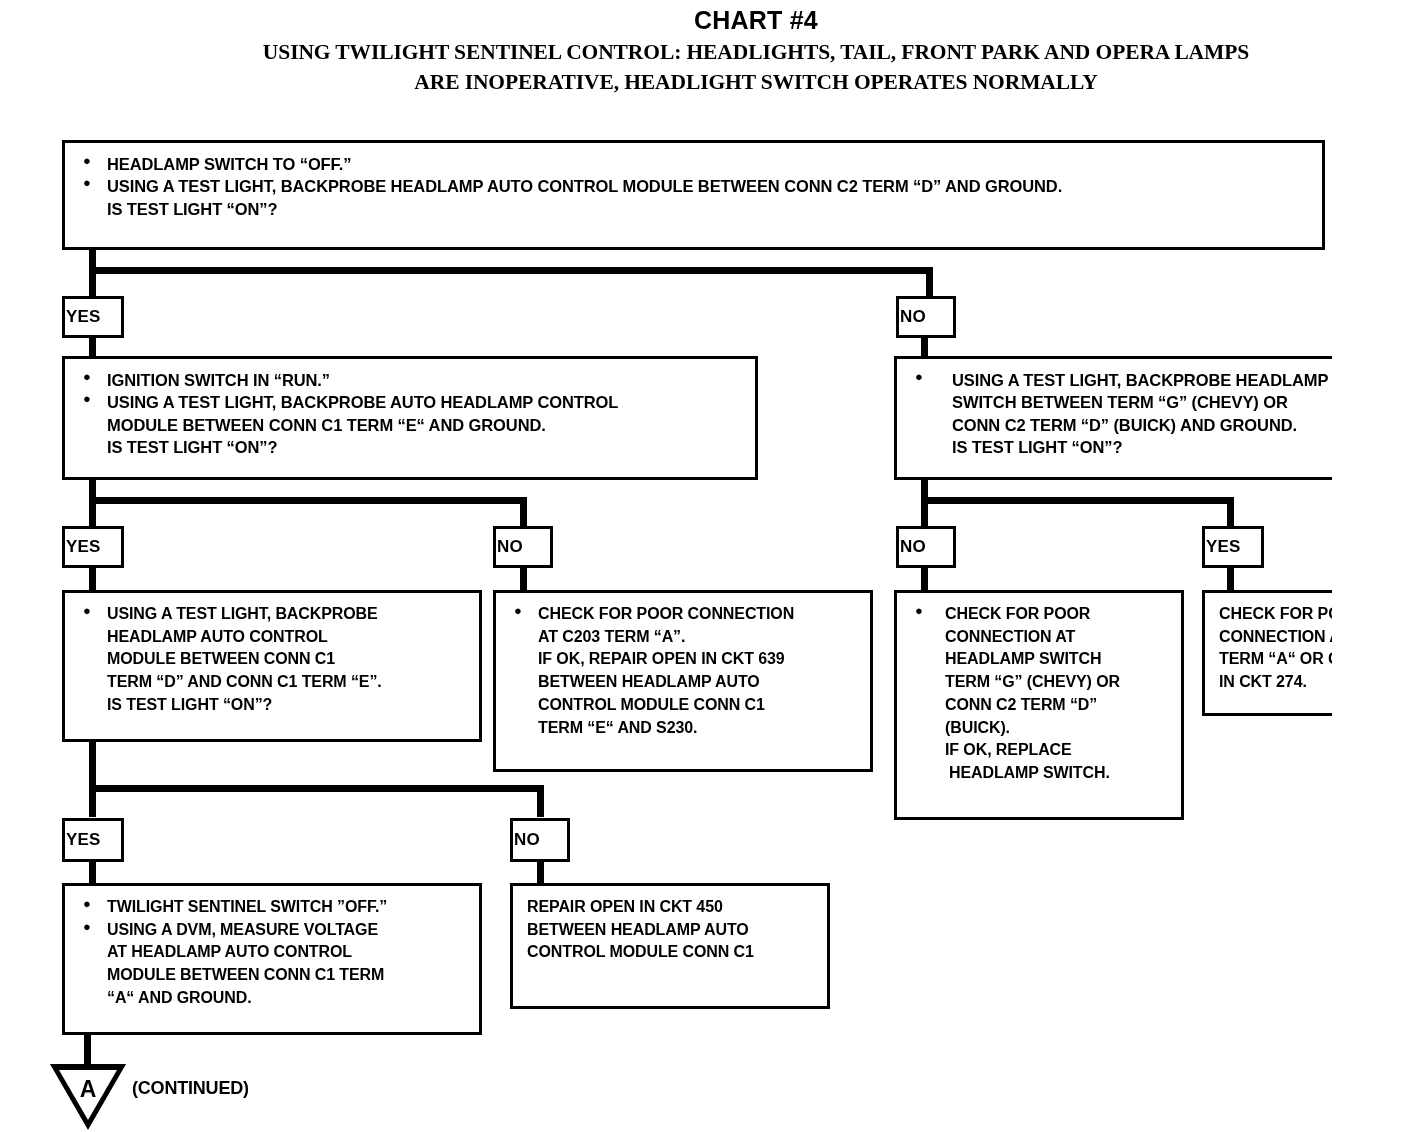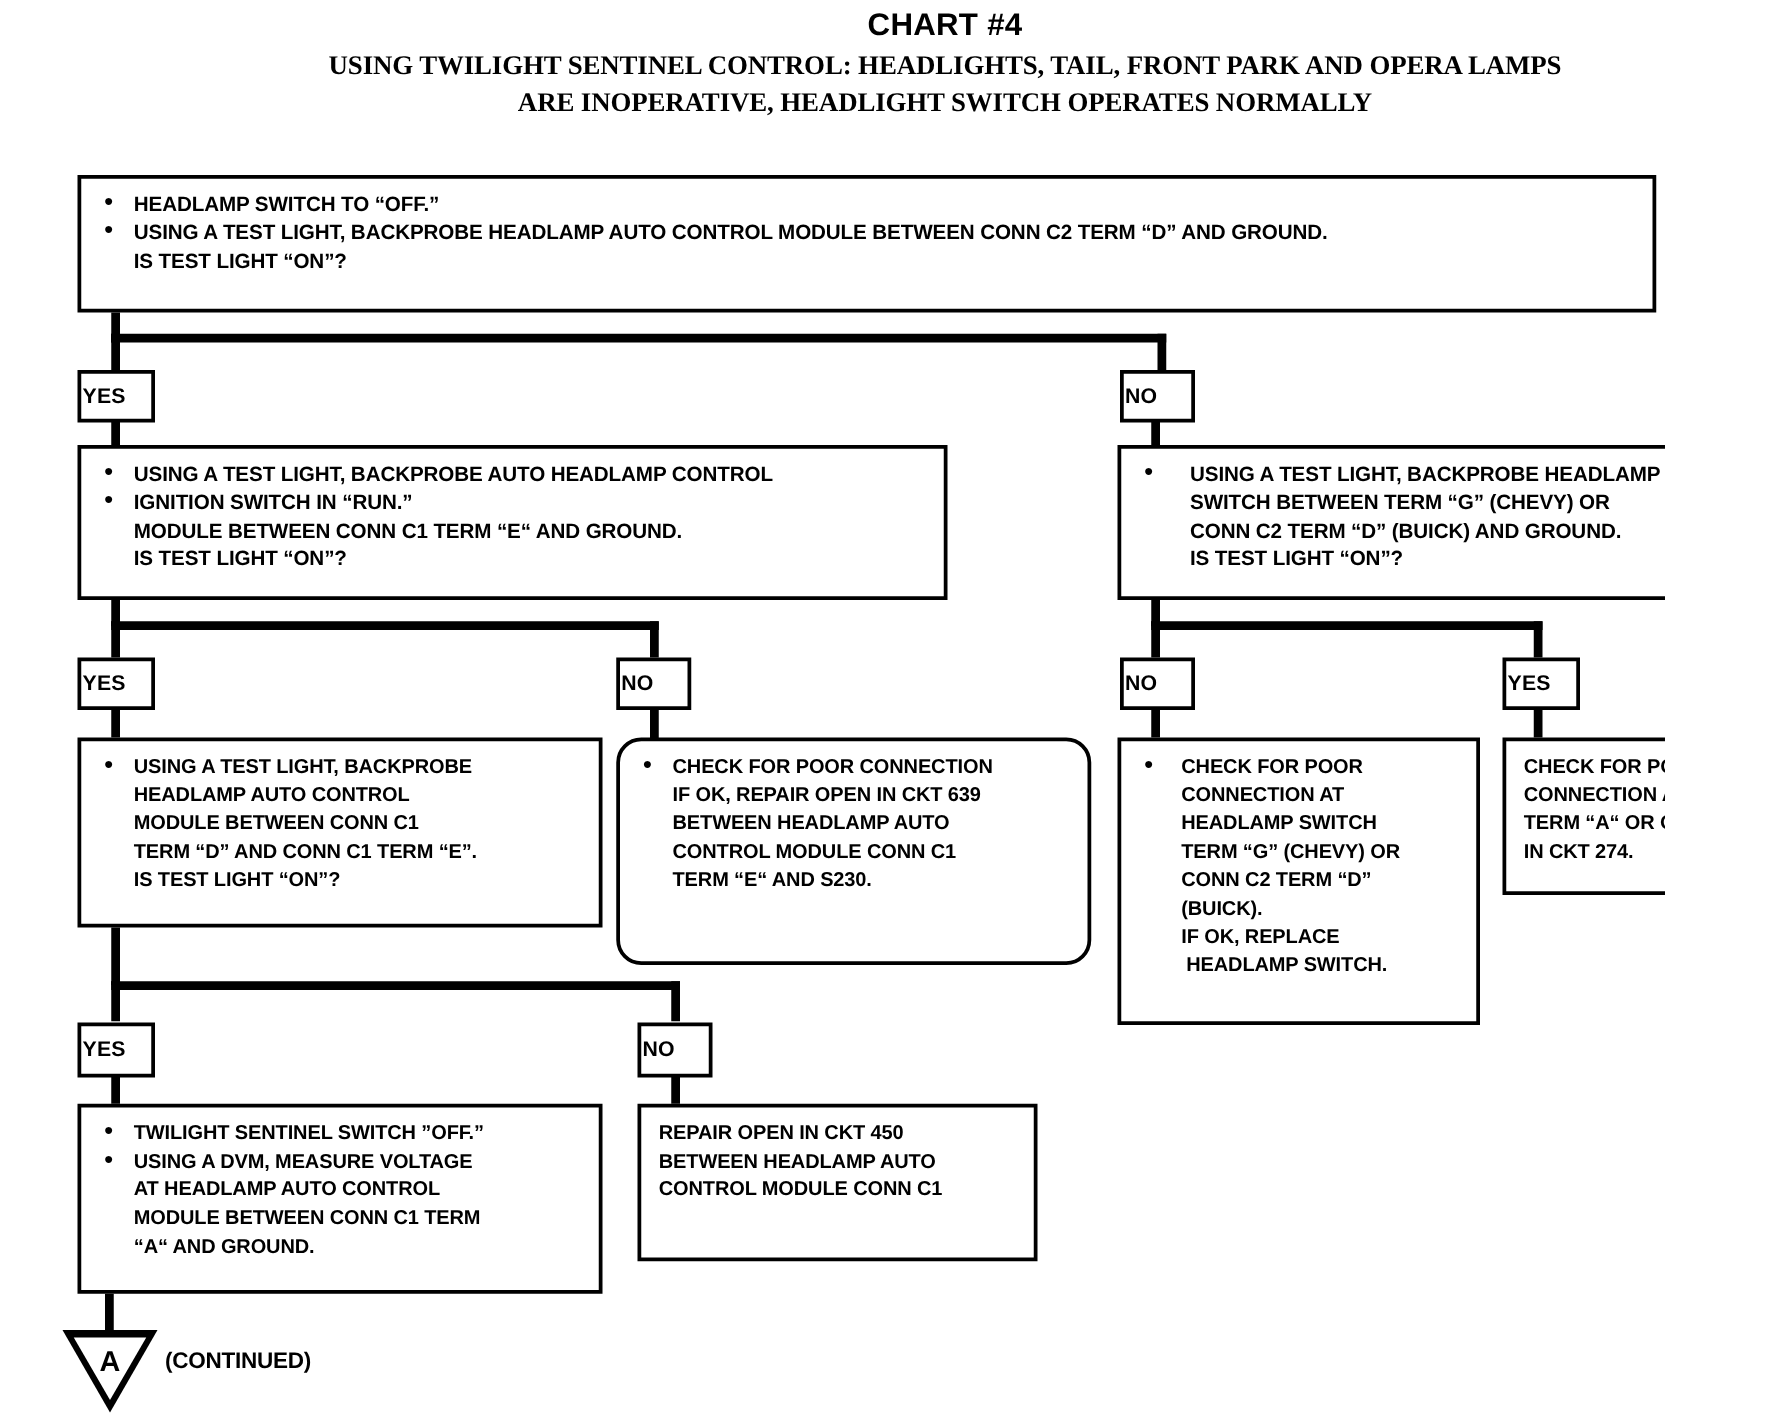--- a/index.html
+++ b/index.html
@@ -186,22 +186,22 @@
     <span>YES</span>
   </div>
   <div class="tag" style="left:852px; top:296px; width:60px; height:42px;">
     <span>NO</span>
   </div>
 
   <div class="vline" style="left:45px; top:337px; height:22px;"></div>
   <div class="vline" style="left:877px; top:337px; height:22px;"></div>
 
   <div class="box" style="left:18px; top:356px; width:696px; height:124px;">
+    <div class="bullet-line">IGNITION SWITCH IN “RUN.”</div>
     <div class="bullet-line">USING A TEST LIGHT, BACKPROBE AUTO HEADLAMP CONTROL</div>
-    <div class="bullet-line">IGNITION SWITCH IN “RUN.”</div>
     <div class="line cont-line">MODULE BETWEEN CONN C1 TERM “E“ AND GROUND.</div>
     <div class="line cont-line">IS TEST LIGHT “ON”?</div>
   </div>
 
   <div class="box" style="left:850px; top:356px; width:525px; height:124px;">
     <div class="bullet-line" style="padding-left:45px;">USING A TEST LIGHT, BACKPROBE HEADLAMP</div>
     <div class="line" style="padding-left:45px;">SWITCH BETWEEN TERM “G” (CHEVY) OR</div>
     <div class="line" style="padding-left:45px;">CONN C2 TERM “D” (BUICK) AND GROUND.</div>
     <div class="line" style="padding-left:45px;">IS TEST LIGHT “ON”?</div>
   </div>
@@ -235,22 +235,23 @@
   <div class="vline" style="left:1183px; top:567px; height:25px;"></div>
 
   <div class="box narrow" style="left:18px; top:590px; width:420px; height:152px;">
     <div class="bullet-line">USING A TEST LIGHT, BACKPROBE</div>
     <div class="line cont-line">HEADLAMP AUTO CONTROL</div>
     <div class="line cont-line">MODULE BETWEEN CONN C1</div>
     <div class="line cont-line">TERM “D” AND CONN C1 TERM “E”.</div>
     <div class="line cont-line">IS TEST LIGHT “ON”?</div>
   </div>
 
-  <div class="box narrow" style="left:449px; top:590px; width:380px; height:182px;border-radius:20px;">
+  <div class="box narrow" style="left:449px; top:590px; width:380px; height:182px;">
     <div class="bullet-line">CHECK FOR POOR CONNECTION</div>
+    <div class="line cont-line">AT C203 TERM “A”.</div>
     <div class="line cont-line">IF OK, REPAIR OPEN IN CKT 639</div>
     <div class="line cont-line">BETWEEN HEADLAMP AUTO</div>
     <div class="line cont-line">CONTROL MODULE CONN C1</div>
     <div class="line cont-line">TERM “E“ AND S230.</div>
   </div>
 
   <div class="box narrow" style="left:850px; top:590px; width:290px; height:230px;">
     <div class="bullet-line" style="padding-left:38px;">CHECK FOR POOR</div>
     <div class="line" style="padding-left:38px;">CONNECTION AT</div>
     <div class="line" style="padding-left:38px;">HEADLAMP SWITCH</div>

